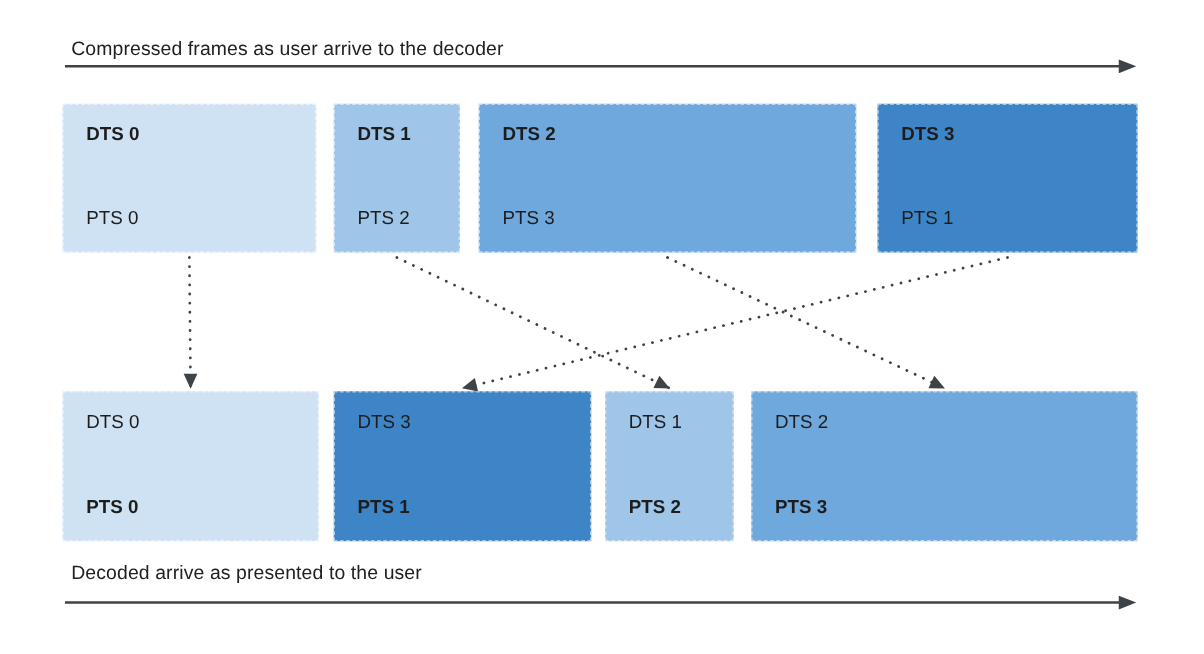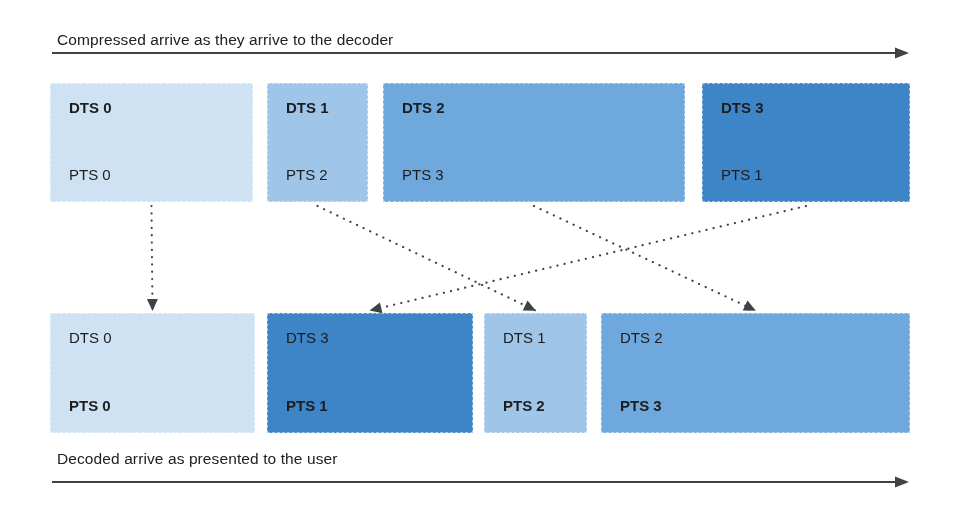--- a/index.html
+++ b/index.html
@@ -56,21 +56,21 @@
     left: 0; top: 0;
     width: 963px; height: 523px;
     pointer-events: none;
   }
 </style>
 </head>
 <body>
 
 <div class="canvas">
 
-  <div class="timeline-label top">Compressed arrive as they arrive to the decoder</div>
+  <div class="timeline-label top">Compressed frames as user arrive to the decoder</div>
 
   <svg class="axis-arrow top">
     <line x1="52" y1="7" x2="896" y2="7" stroke="#3e4347" stroke-width="2"></line>
     <polygon points="895,1.5 909,7 895,12.5" fill="#3e4347"></polygon>
   </svg>
 
   <div class="frames-row top" id="top-frames">
       <div class="frame" style="left: 50px; width: 203px; background: rgb(207, 226, 243);">
     <span class="dts">DTS 0</span>
     <span class="pts">PTS 0</span>

